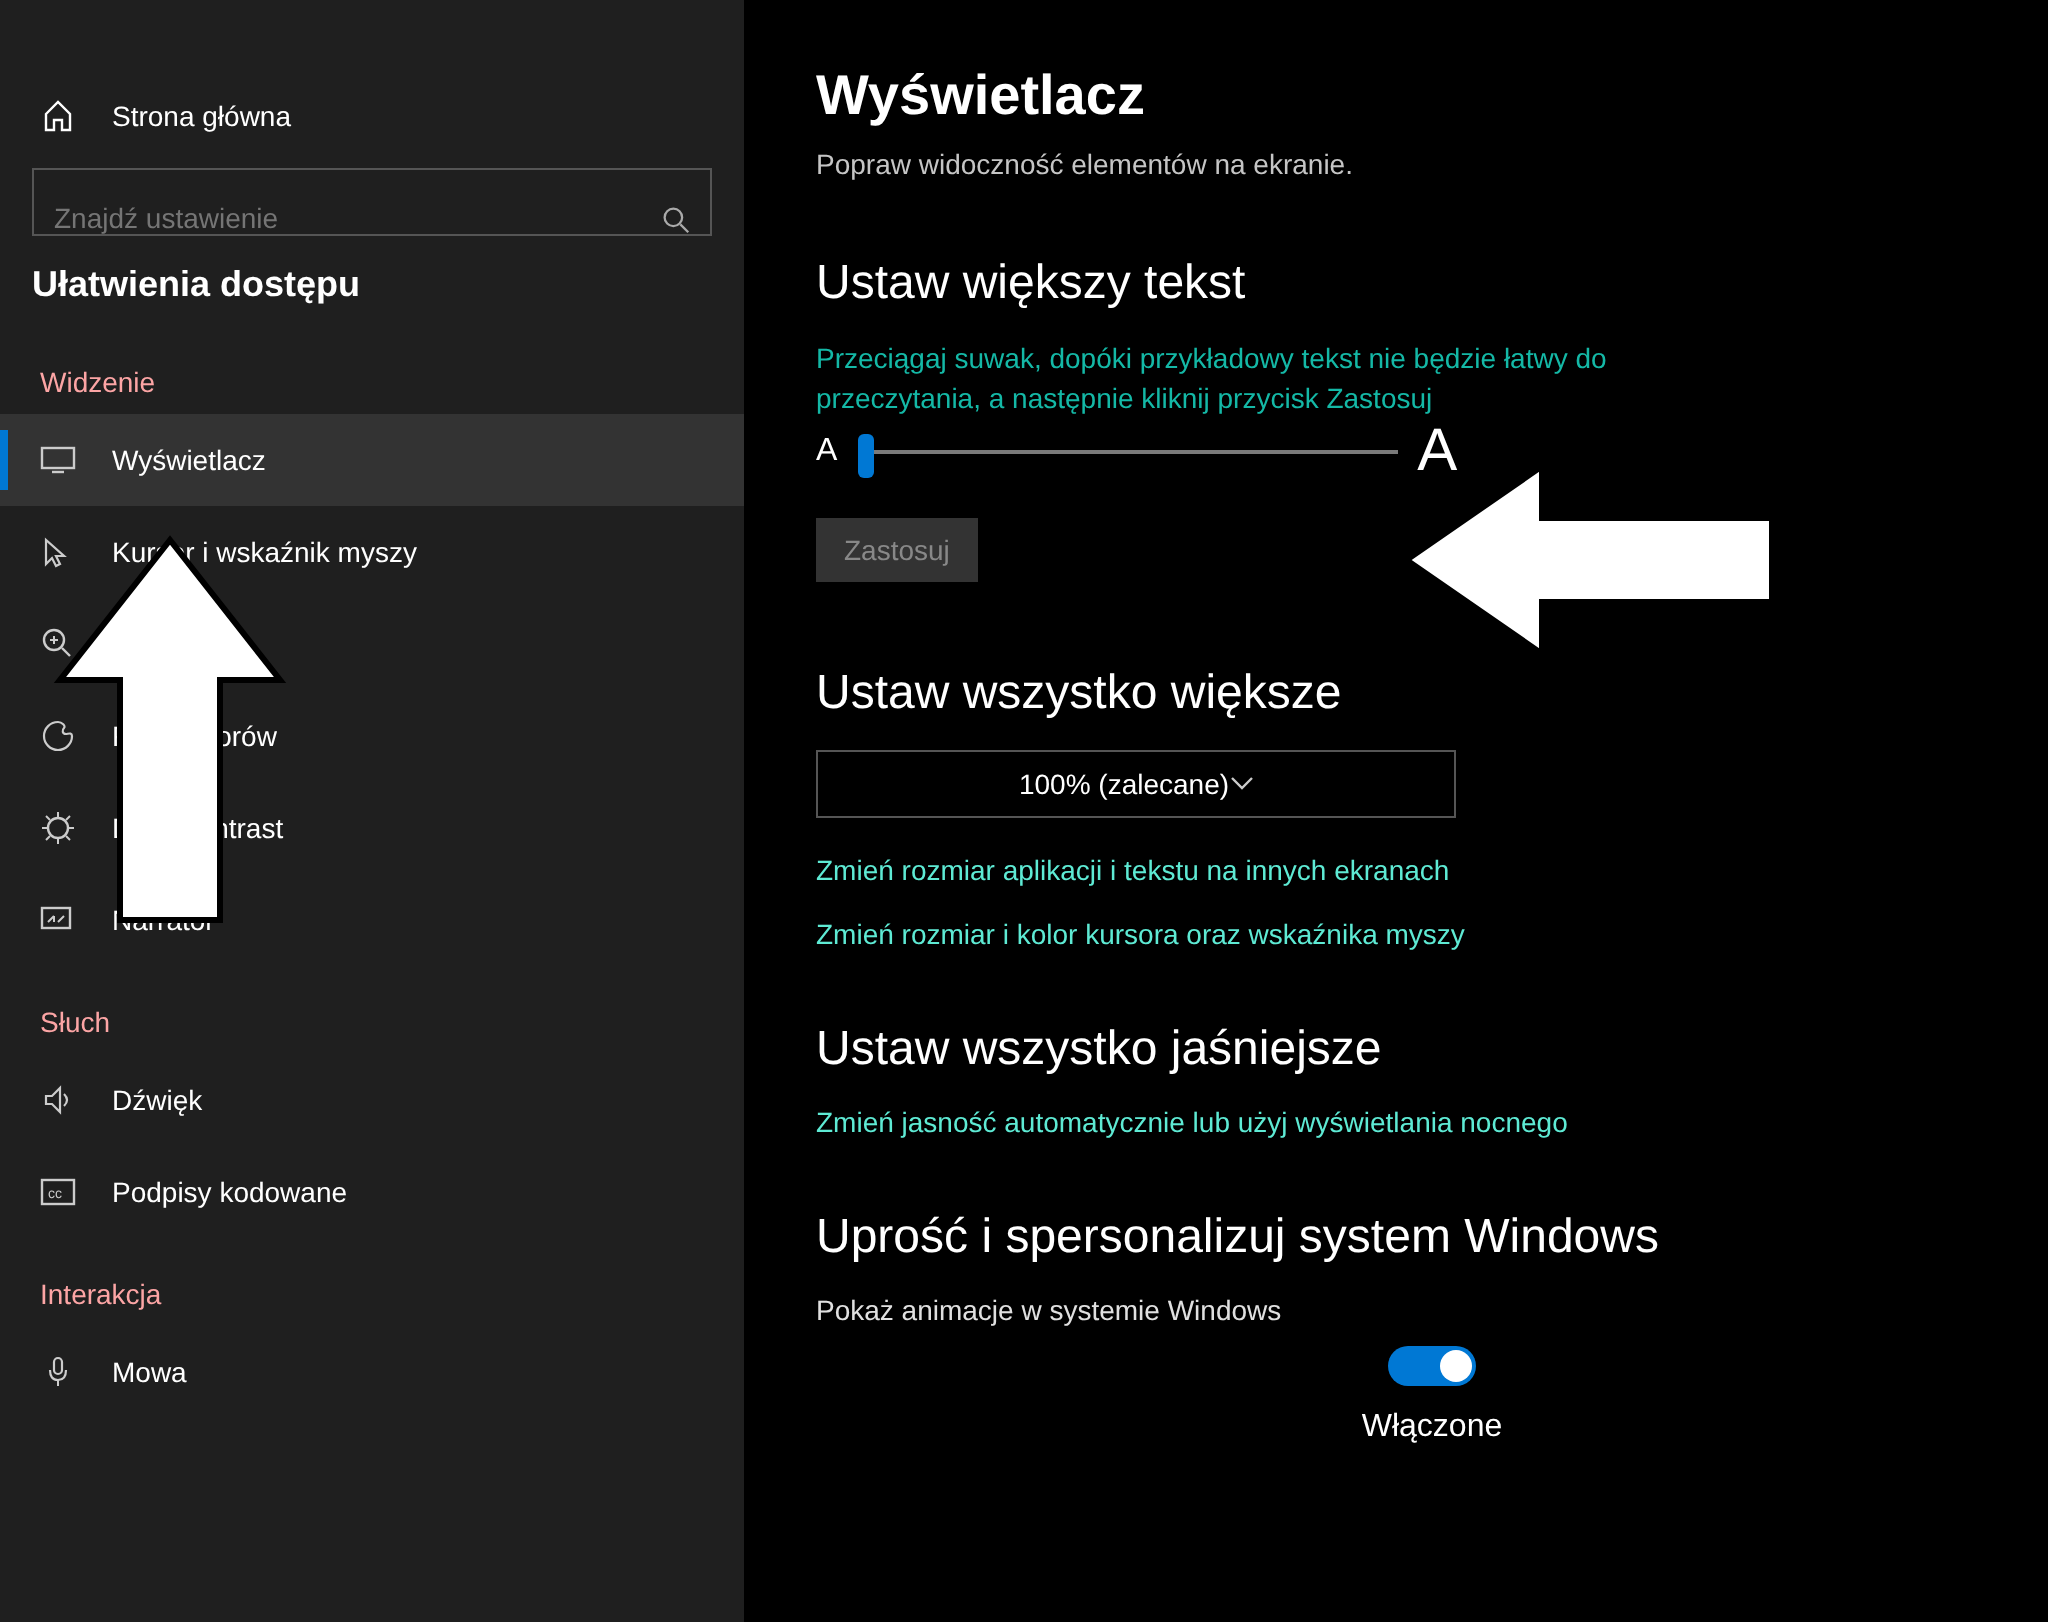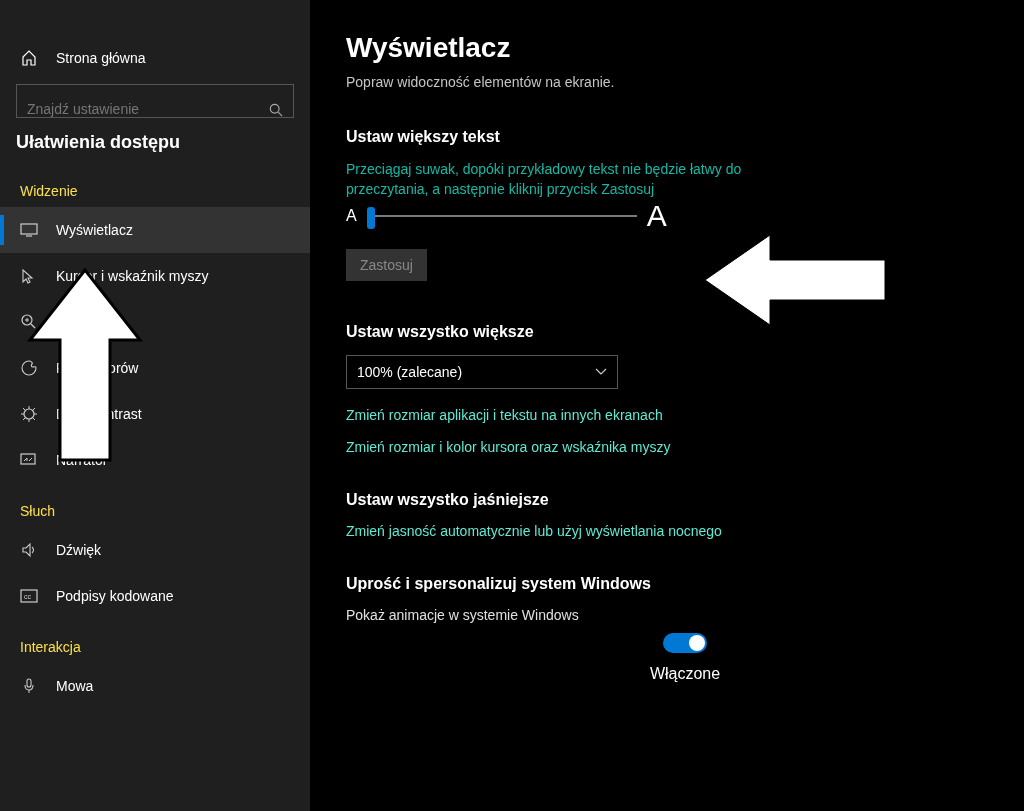--- a/index.html
+++ b/index.html
@@ -7,21 +7,21 @@
     width: 1024px;
     height: 811px;
     background: #000;
     font-family: "Segoe UI", sans-serif;
     color: #fff;
     overflow: hidden;
     display: flex;
     position: relative;
   }
   .sidebar {
-    width: 310px;
+    width: 372px;
     height: 100%;
     background: #1f1f1f;
     padding-top: 38px;
     overflow: hidden;
     position: relative;
   }
   .home-row {
     display: flex;
     align-items: center;
     padding: 0 20px;
@@ -52,21 +52,21 @@
   .search-box .sicon { color:#aaa; font-size:14px; }
   .section-title {
     padding: 0 16px;
     font-size: 18px;
     font-weight: 600;
     margin-bottom: 30px;
   }
   .group-label {
     padding: 0 20px;
     font-size: 14px;
-    color: #fde047;
+    color: #fca5a5;
     margin-top: 20px;
     margin-bottom: 8px;
   }
   .nav-item {
     display: flex;
     align-items: center;
     height: 46px;
     padding: 0 20px;
     gap: 18px;
     font-size: 14px;
@@ -101,22 +101,22 @@
     font-size: 28px;
     font-weight: 600;
     margin-bottom: 10px;
   }
   .subtext {
     font-size: 14px;
     color: #c5c5c5;
     margin-bottom: 38px;
   }
   .h2 {
-    font-size: 16px;
-    font-weight: 700;
+    font-size: 24px;
+    font-weight: 400;
     margin-bottom: 14px;
   }
   .sample-box {
     border: 1px solid #777;
     width: 380px;
     height: 38px;
     display: flex;
     align-items: center;
     padding: 0 10px;
     font-size: 15px;
@@ -159,26 +159,26 @@
     font-size: 14px;
     cursor: pointer;
     margin-bottom: 42px;
   }
   .label14 {
     font-size: 14px;
     color: #e0e0e0;
     margin-bottom: 10px;
   }
   .dropdown {
-    width: 272px;
+    width: 320px;
     height: 34px;
     border: 1px solid #555;
     display: flex;
     align-items: center;
-    justify-content: space-between;
+    justify-content: center;
     padding: 0 10px;
     font-size: 14px;
     margin-bottom: 18px;
     cursor: pointer;
   }
   .link {
     color: #5eead4;
     font-size: 14px;
     margin-bottom: 16px;
     display: block;

